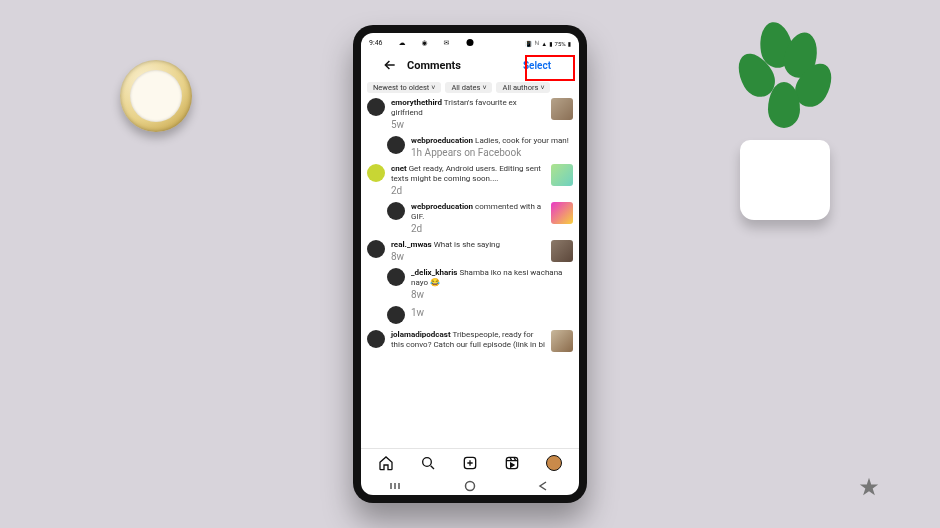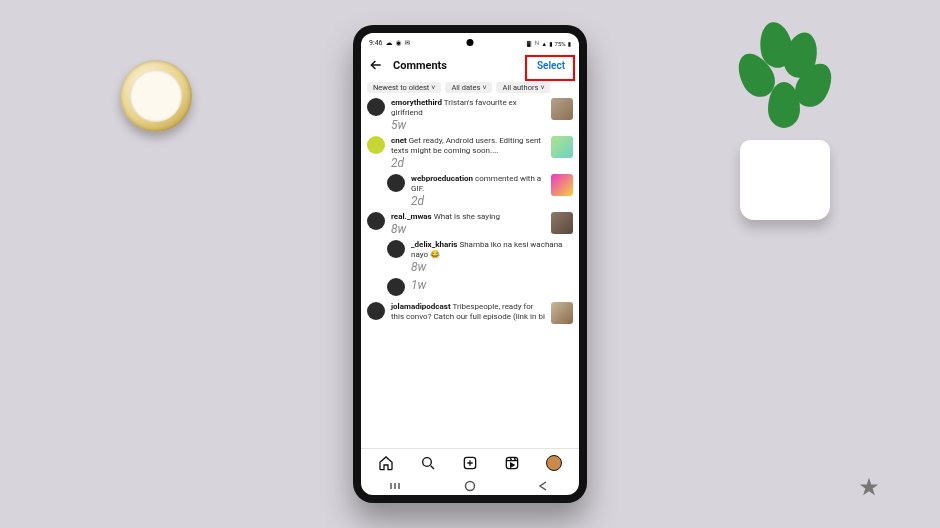--- a/index.html
+++ b/index.html
@@ -15,43 +15,43 @@
   .leaf.l3{top:30px;left:10px;transform:rotate(-30deg);}
   .leaf.l4{top:40px;left:68px;transform:rotate(30deg);}
   .leaf.l5{top:60px;left:38px;transform:rotate(0deg);}
   .star{position:absolute;right:60px;bottom:30px;width:22px;height:22px;color:#777;}
   
   .phone{position:absolute;left:50%;top:50%;transform:translate(-50%,-50%);width:218px;height:462px;background:#111;border-radius:20px;box-shadow:0 18px 30px rgba(0,0,0,.35);padding:8px;}
   .screen{position:relative;width:100%;height:100%;background:#fff;border-radius:12px;overflow:hidden;display:flex;flex-direction:column;}
   .camera-hole{position:absolute;top:6px;left:50%;transform:translateX(-50%);width:7px;height:7px;background:#000;border-radius:50%;z-index:5;}
   
   .statusbar{display:flex;justify-content:space-between;align-items:center;height:16px;padding:2px 8px 0;font-size:7px;color:#111;}
-  .sb-left{display:flex;gap:3px;align-items:flex-start;}
+  .sb-left{display:flex;gap:16px;align-items:flex-start;}
   .sb-right{display:flex;gap:2px;align-items:center;font-size:6px;}
   
-  .header{display:flex;align-items:center;height:28px;padding:0 8px;border-bottom:0;}
+  .header{display:flex;align-items:center;height:28px;padding:0 22px;border-bottom:0;}
   .back{width:14px;height:14px;display:flex;align-items:center;justify-content:center;}
   .title{font-weight:700;font-size:11px;margin-left:10px;color:#111;}
   .select{margin-left:auto;font-size:10px;font-weight:600;color:#0d6df0;padding:2px 6px;}
   .highlight{position:absolute;top:22px;right:4px;width:46px;height:22px;border:2px solid #f00;pointer-events:none;z-index:6;}
   
   .filters{display:flex;gap:4px;padding:3px 6px 5px;}
   .pill{background:#efefef;border-radius:3px;font-size:7.5px;padding:1px 6px;color:#333;display:flex;align-items:center;gap:2px;}
   .chev{font-size:7px;}
   
   .feed{flex:1;overflow:hidden;padding:0 6px;}
   .comment{display:flex;gap:6px;margin-bottom:6px;}
   .comment.reply{margin-left:20px;}
   .avatar{width:18px;height:18px;border-radius:50%;flex:0 0 18px;background:#8c6e5e;position:relative;}
   .avatar.green{background:#c8d634;}
   .avatar.dark{background:#2b2b2b;}
   .avatar.ring::before{content:"";position:absolute;inset:-2px;border-radius:50%;background:conic-gradient(#f3c146,#d82f8b,#b131c3,#f3c146);z-index:-1;}
   .body{flex:1;font-size:8px;line-height:10px;color:#333;}
   .body .user{font-weight:700;color:#111;}
-  .meta{font-size:12px;color:#888;margin-top:2px;font-style:italic;}
+  .meta{font-size:10px;color:#888;margin-top:2px;}
   .thumb{width:22px;height:22px;border-radius:3px;flex:0 0 22px;background:#bda;}
   .thumb.t1{background:linear-gradient(135deg,#b6a38a,#8a6f55);}
   .thumb.t2{background:linear-gradient(135deg,#aee38e,#6fd1c0);}
   .thumb.t3{background:linear-gradient(135deg,#e839c7,#f7d13c);}
   .thumb.t4{background:linear-gradient(135deg,#8c7a6a,#5c473a);}
   .thumb.t5{background:linear-gradient(135deg,#c9b89c,#8a6a4a);}
   
   .tabbar{display:flex;justify-content:space-around;align-items:center;height:28px;border-top:1px solid #e4e4e4;padding:0 4px;}
   .tab-ico{width:16px;height:16px;display:flex;align-items:center;justify-content:center;color:#111;}
   .avatar-small{width:14px;height:14px;border-radius:50%;background:#c98a4a;border:1px solid #111;}
@@ -133,20 +133,27 @@
 
       <div class="feed" id="feed">
           <div class="comment">
             <div class="avatar dark"></div>
             <div class="body">
               <div><span class="user">emorythethird</span> <span>Tristan's favourite ex girlfriend</span></div>
               <div class="meta">5w</div>
             </div>
             <div class="thumb t1"></div>
           </div>
+          <div class="comment reply">
+            <div class="avatar dark ring"></div>
+            <div class="body">
+              <div><span class="user">webproeducation</span> <span>Ladies, cook for your man!</span></div>
+              <div class="meta">1h   Appears on Facebook</div>
+            </div>
+          </div>
           <div class="comment">
             <div class="avatar green"></div>
             <div class="body">
               <div><span class="user">cnet</span> <span>Get ready, Android users. Editing sent texts might be coming soon....</span></div>
               <div class="meta">2d</div>
             </div>
             <div class="thumb t2"></div>
           </div>
           <div class="comment reply">
             <div class="avatar dark ring"></div>

